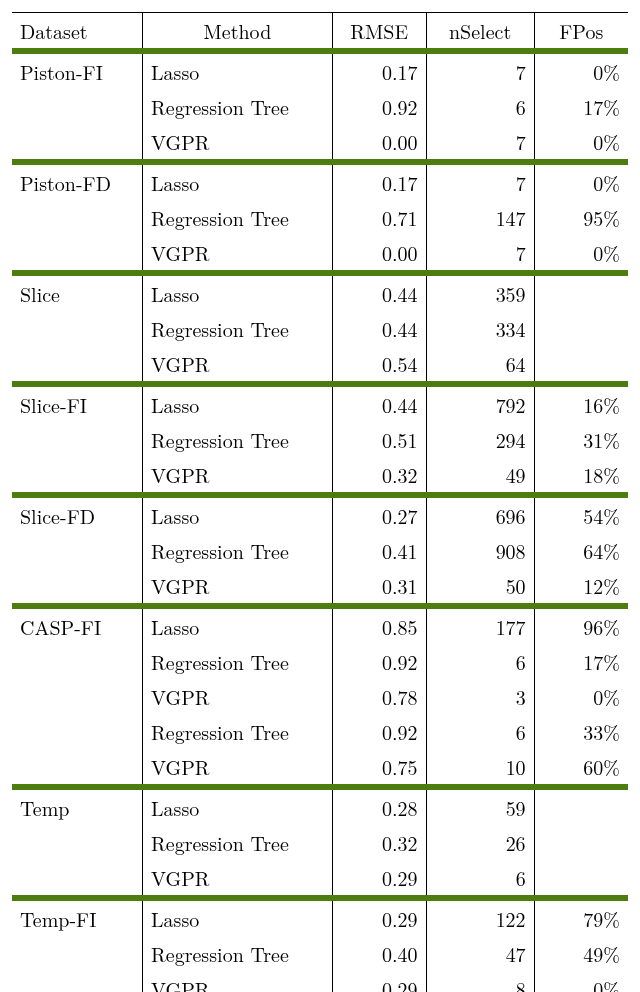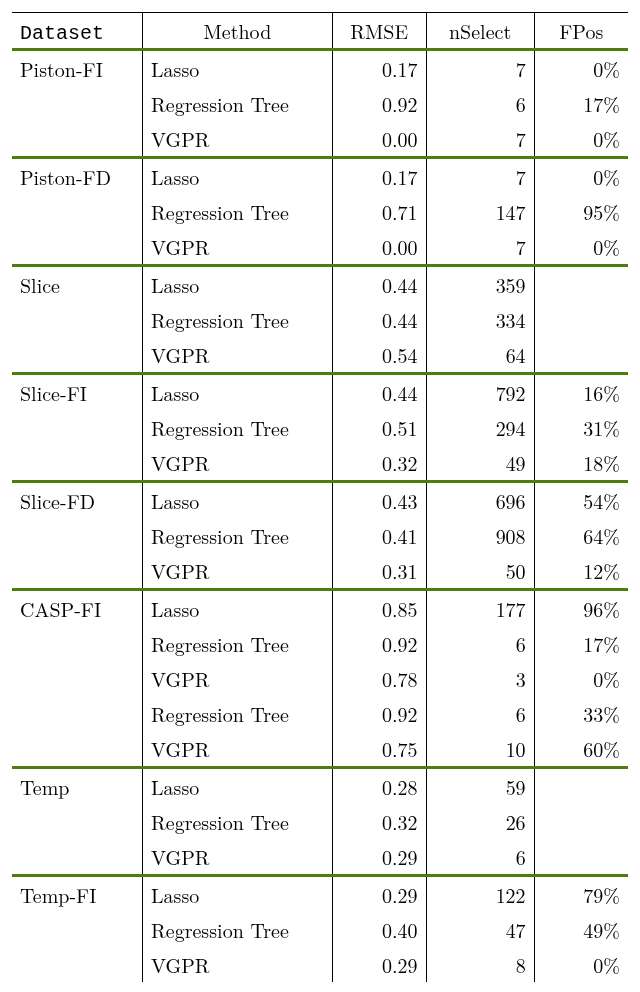--- a/index.html
+++ b/index.html
@@ -19,25 +19,25 @@
     vertical-align: baseline;
     font-weight: normal;
     text-align: right;
   }
   th {
     text-align: left;
   }
   td.dataset, td.method {
     text-align: left;
   }
-  .hdr-dataset { text-align: left; font-family: Liberation Mono, monospace; }
+  .hdr-dataset { text-align: left; }
   .hdr-method { text-align: center; }
   .hdr-rmse, .hdr-nselect, .hdr-fpos { text-align: center; }
   .topline th, .topline td { border-top: 1px solid #000; }
-  .midline th, .midline td { border-top: 3px solid #4d7c0f; }
+  .midline th, .midline td { border-top: 6px solid #4d7c0f; }
   .vline-after { border-right: 1px solid #000; }
   col.dataset { width: 128px; }
   col.method  { width: 186px; }
   col.rmse    { width: 92px; }
   col.nselect { width: 106px; }
   col.fpos    { width: 92px; }
 </style>
 </head>
 <body>
 
@@ -139,21 +139,21 @@
       <tr class="">
         <td class="dataset vline-after"></td>
         <td class="method vline-after">VGPR</td>
         <td class="vline-after">0.32</td>
         <td class="vline-after">49</td>
         <td>18%</td>
       </tr>
       <tr class="midline">
         <td class="dataset vline-after">Slice-FD</td>
         <td class="method vline-after">Lasso</td>
-        <td class="vline-after">0.43</td>
+        <td class="vline-after">0.27</td>
         <td class="vline-after">696</td>
         <td>54%</td>
       </tr>
       <tr class="">
         <td class="dataset vline-after"></td>
         <td class="method vline-after">Regression Tree</td>
         <td class="vline-after">0.41</td>
         <td class="vline-after">908</td>
         <td>64%</td>
       </tr>

